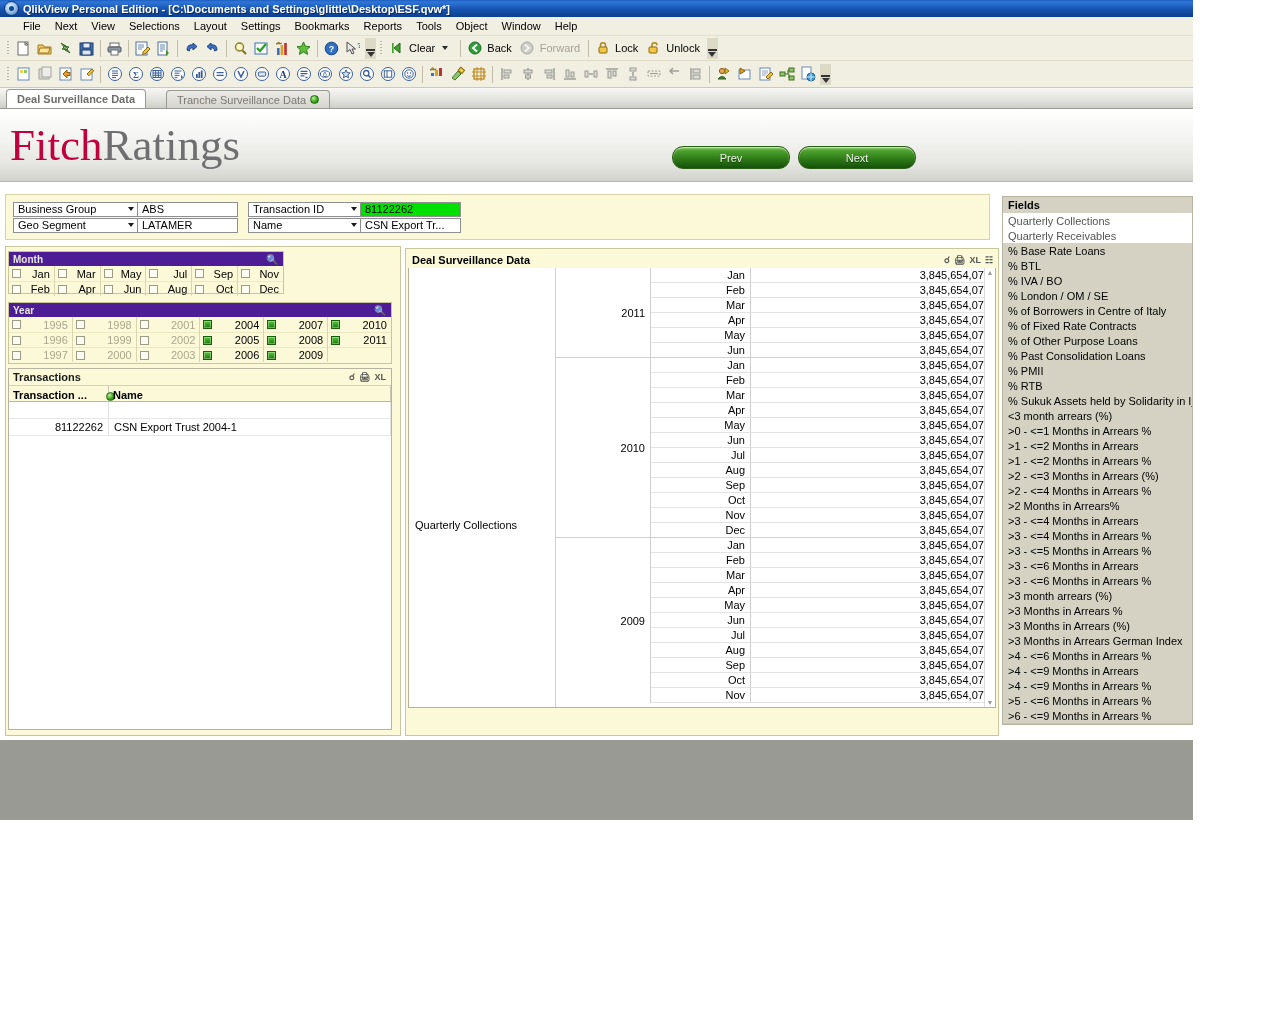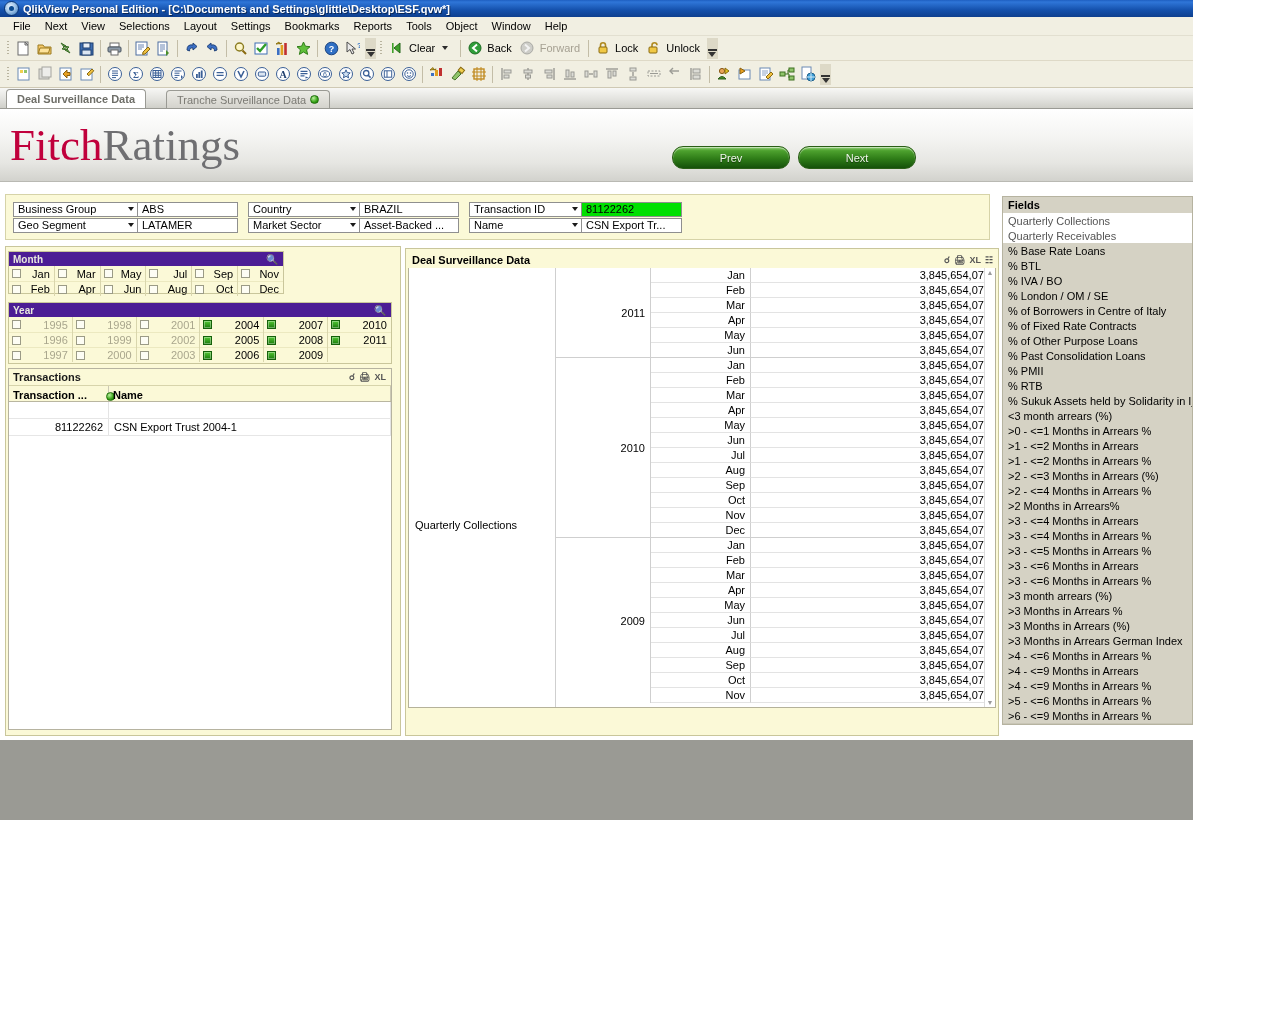--- a/index.html
+++ b/index.html
@@ -28,21 +28,21 @@
   }
   .titlebar .tb-icon i{width:5px;height:5px;border-radius:50%;background:#0c4a8f;display:block;}
   .titlebar .tb-text{
     color:#fff;font-weight:bold;font-size:11px;
     text-shadow:1px 1px 0 rgba(0,0,0,.45);white-space:nowrap;
   }
 
   
   .menubar{
     height:18px;background:#f1efe2;border-bottom:1px solid #e2dfd0;
-    display:flex;align-items:center;padding-left:6px;
+    display:flex;align-items:center;padding-left:16px;
   }
   .menubar .mi{padding:1px 7px;font-size:11px;color:#000;cursor:default;white-space:nowrap;}
 
   
   .toolbar{
     background:#f1efe2;display:flex;align-items:center;
     padding:1px 0 1px 3px;border-bottom:1px solid #ded9c7;
   }
   .tbrow1{height:22px;}
   .tbrow2{height:24px;border-bottom:1px solid #cfc9b4;}
@@ -655,36 +655,20 @@
       </div>
       <div class="frow">
         <div class="fname" style="width:125px;">
           <span>Geo Segment</span>
           <span class="caret"></span>
         </div>
         <div class="fval" style="width:100px;">LATAMER</div>
       </div>
     </div>
 
-    <div class="fgroup">
-      <div class="frow">
-        <div class="fname" style="width:112px;">
-          <span>Country</span>
-          <span class="caret"></span>
-        </div>
-        <div class="fval" style="width:99px;">BRAZIL</div>
-      </div>
-      <div class="frow">
-        <div class="fname" style="width:112px;">
-          <span>Market Sector</span>
-          <span class="caret"></span>
-        </div>
-        <div class="fval" style="width:99px;">Asset-Backed ...</div>
-      </div>
-    </div>
 
     <div class="fgroup">
       <div class="frow">
         <div class="fname" style="width:113px;">
           <span>Transaction ID</span>
           <span class="caret"></span>
         </div>
         <div class="fval sel" style="width:100px;">81122262</div>
       </div>
       <div class="frow">

